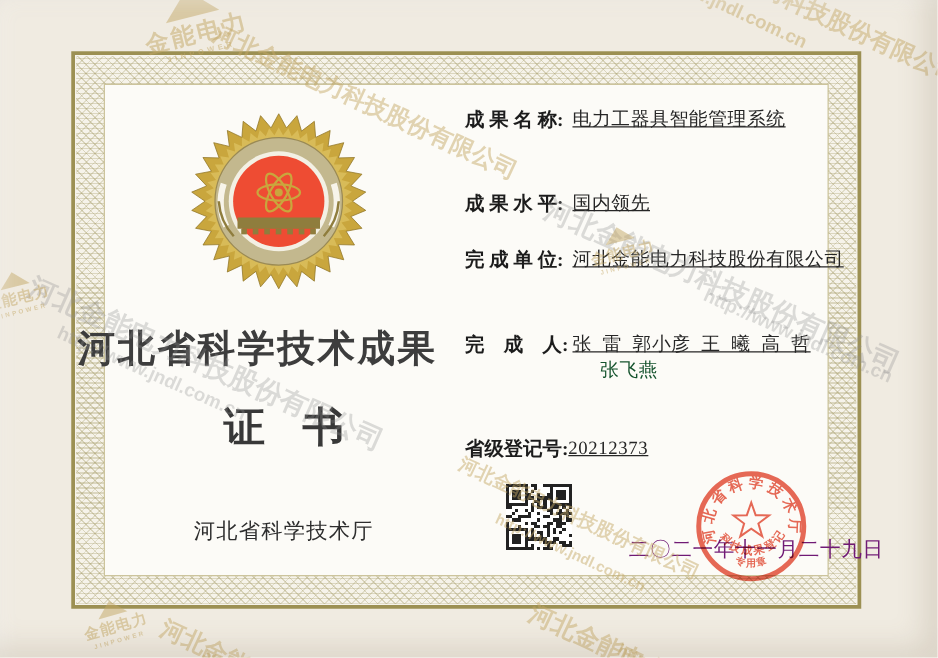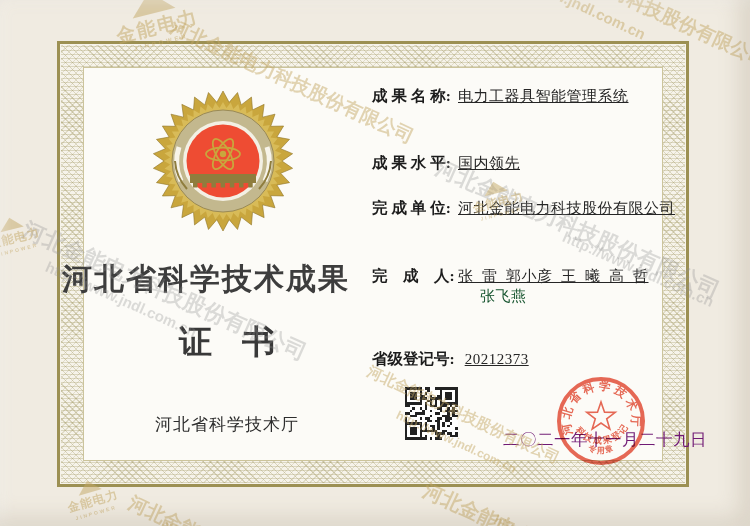--- a/index.html
+++ b/index.html
@@ -23,21 +23,21 @@
   .medal{position:absolute;left:147px;top:85px;width:152px;height:152px;}
   .title{position:absolute;left:62px;top:259px;width:330px;text-align:left;
     font-size:30px;font-weight:bold;color:#3d3d3d;letter-spacing:2px;}
   .subtitle{position:absolute;left:62px;top:320px;width:330px;text-align:center;
     font-size:33px;font-weight:bold;color:#383838;letter-spacing:30px;transform:translateX(15px);}
   .issuer{position:absolute;left:62px;top:413px;width:330px;text-align:center;
     font-size:17px;color:#2d2d2d;letter-spacing:1px;}
   
   .row{position:absolute;left:372px;display:flex;align-items:flex-start;}
   .lab{font-size:15.5px;font-weight:bold;color:#1c1c1c;white-space:pre;width:86px;flex:0 0 86px;}
-  .lab.auto{width:auto;flex:0 0 auto;margin-right:10px;}
+  .lab.auto{width:auto;flex:0 0 auto;}
   .val{font-size:15px;color:#262626;white-space:pre;letter-spacing:.5px;line-height:1.35;text-decoration:underline;}
   .val2{position:absolute;left:480px;font-size:15px;color:#14532d;letter-spacing:.5px;}
   .qr{position:absolute;left:404px;top:387px;width:54px;height:53px;}
   .date{position:absolute;left:503px;top:429px;font-size:16.5px;color:#701a75;letter-spacing:.5px;white-space:nowrap;}
   .seal{position:absolute;left:546px;top:366px;width:110px;height:110px;
     opacity:.85;mix-blend-mode:multiply;z-index:40;}
   
   .wm-layer{position:absolute;inset:0;pointer-events:none;z-index:30;}
   .wm{position:absolute;white-space:nowrap;transform-origin:0 0;font-weight:bold;
     font-family:"Liberation Sans","DejaVu Sans",sans-serif;}

